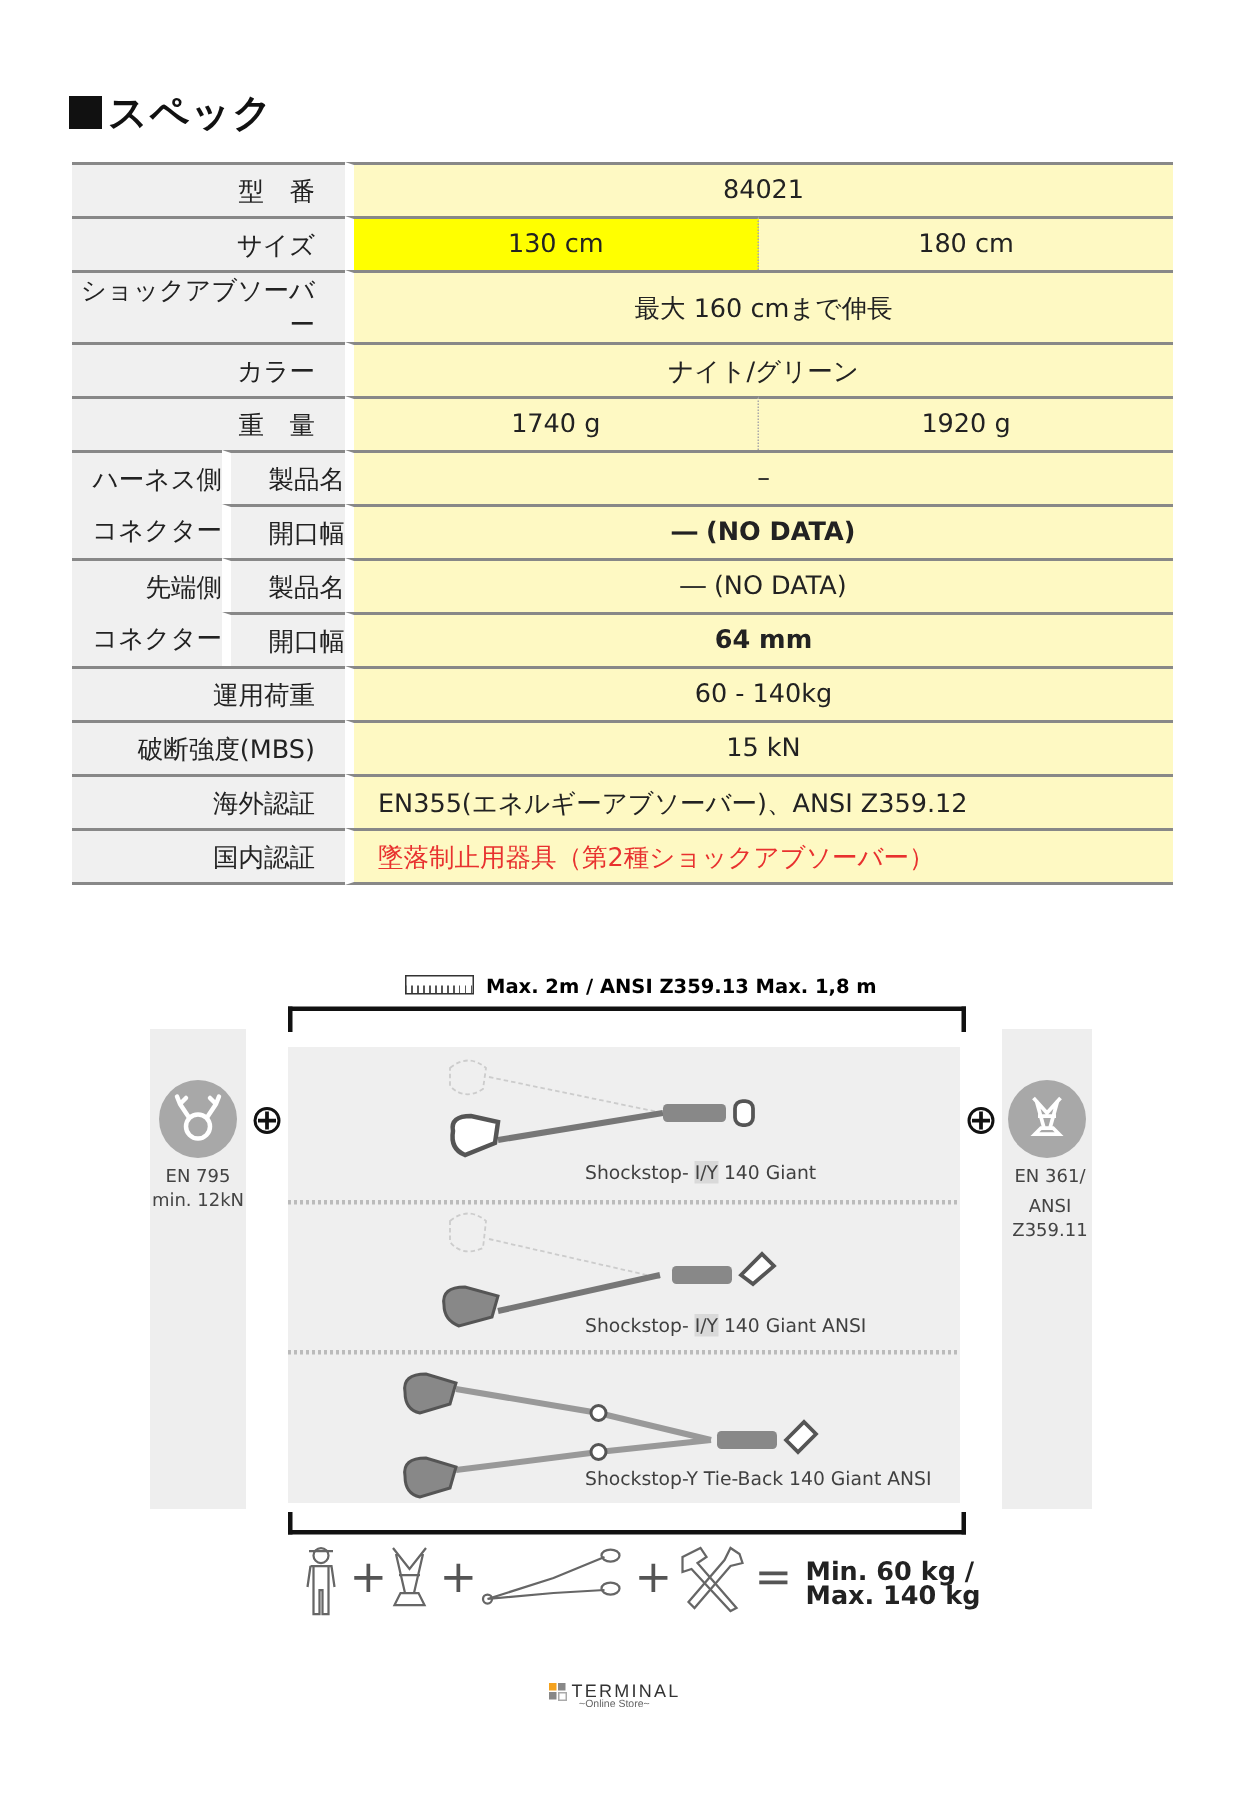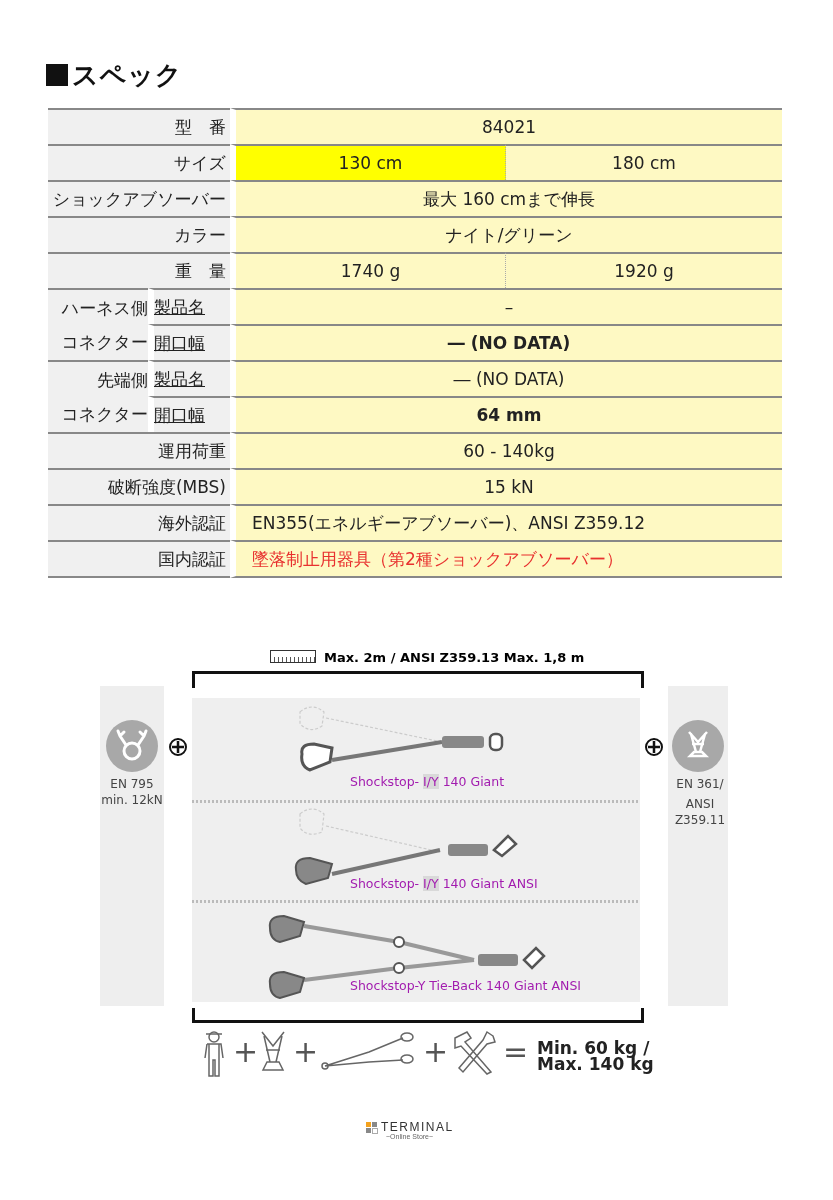--- a/index.html
+++ b/index.html
@@ -5,23 +5,23 @@
   html, body { margin:0; padding:0; background:#ffffff; }
   body { width:833px; height:1200px; position:relative; overflow:hidden;
          font-family:"DejaVu Sans", "Liberation Sans", sans-serif; color:#222; }
 
   .title { position:absolute; left:46px; top:58px; font-size:26px; font-weight:bold; color:#111; letter-spacing:1px; }
   .title .sq { display:inline-block; width:22px; height:22px; background:#111; margin-right:4px; vertical-align:-2px; }
 
   table.spec { position:absolute; left:48px; top:108px; width:734px; border-collapse:separate; border-spacing:0; table-layout:fixed; }
   table.spec td { height:34px; border-top:2px solid #888; font-size:17px; padding:0; vertical-align:middle; }
   table.spec tr:last-child td { border-bottom:2px solid #888; }
-  table.spec td.lab { background:#f0f0f0; text-align:right; padding-right:4px; color:#222; }
+  table.spec td.lab { background:#f0f0f0; text-align:right; padding-right:20px; color:#222; }
   table.spec td.grp { background:#f0f0f0; text-align:right; line-height:34px; border-top:2px solid #888; }
-  table.spec td.sub { background:#f0f0f0; text-align:left;text-decoration:underline; }
+  table.spec td.sub { background:#f0f0f0; text-align:right; }
   table.spec td.gap { border-left:6px solid #fff; }
   table.spec td.val { text-align:center; background:#fef9c3; }
   table.spec td.left { text-align:left; padding-left:16px; }
   table.spec td.yellow { background:#ffff00; }
   table.spec td.dashr { border-right:1px dotted #aaa; }
   .bold { font-weight:bold; }
   .red { color:#e8312f; }
 
   
   .diag-head { position:absolute; left:270px; top:650px; font-size:13px; font-weight:bold; color:#000000; }
@@ -31,21 +31,21 @@
   .bracket-bot { position:absolute; left:192px; top:1008px; width:446px; height:12px; border:3px solid #111; border-top:none; }
 
   .side-l { position:absolute; left:100px; top:686px; width:64px; height:320px; background:#eeeeee; }
   .side-r { position:absolute; left:668px; top:686px; width:60px; height:320px; background:#eeeeee; }
   .badge { position:absolute; width:52px; height:52px; border-radius:50%; background:#a8a8a8; }
   .side-text { position:absolute; font-size:12px; color:#444; text-align:center; line-height:16px; }
   .plus { position:absolute; width:20px; height:20px; }
 
   .panel { position:absolute; left:192px; top:698px; width:448px; height:304px; background:#efefef; }
   .item { position:absolute; left:0; width:448px; }
-  .item .cap { position:absolute; font-size:12.5px; color:#a21caf; white-space:nowrap; }
+  .item .cap { position:absolute; font-size:12.5px; color:#404040; white-space:nowrap;margin-left:40px; }
   .item .hl { background:#d9d9d9; }
   .dots { position:absolute; left:0; width:448px; height:3px;
           background:repeating-linear-gradient(90deg,#bbb 0 2px,transparent 2px 4px); }
 
   .eq { position:absolute; left:195px; top:1028px; width:460px; height:52px; }
   .eq .op { position:absolute; font-size:30px; color:#555; top:6px; font-family:"DejaVu Sans", sans-serif; }
   .eq .res { position:absolute; left:342px; top:12px; font-size:17px; font-weight:bold; color:#222; line-height:16px; }
 
   .logo { position:absolute; left:366px; top:1120px; }
   .logo .grid { position:absolute; left:0; top:2px; width:12px; height:12px; }

